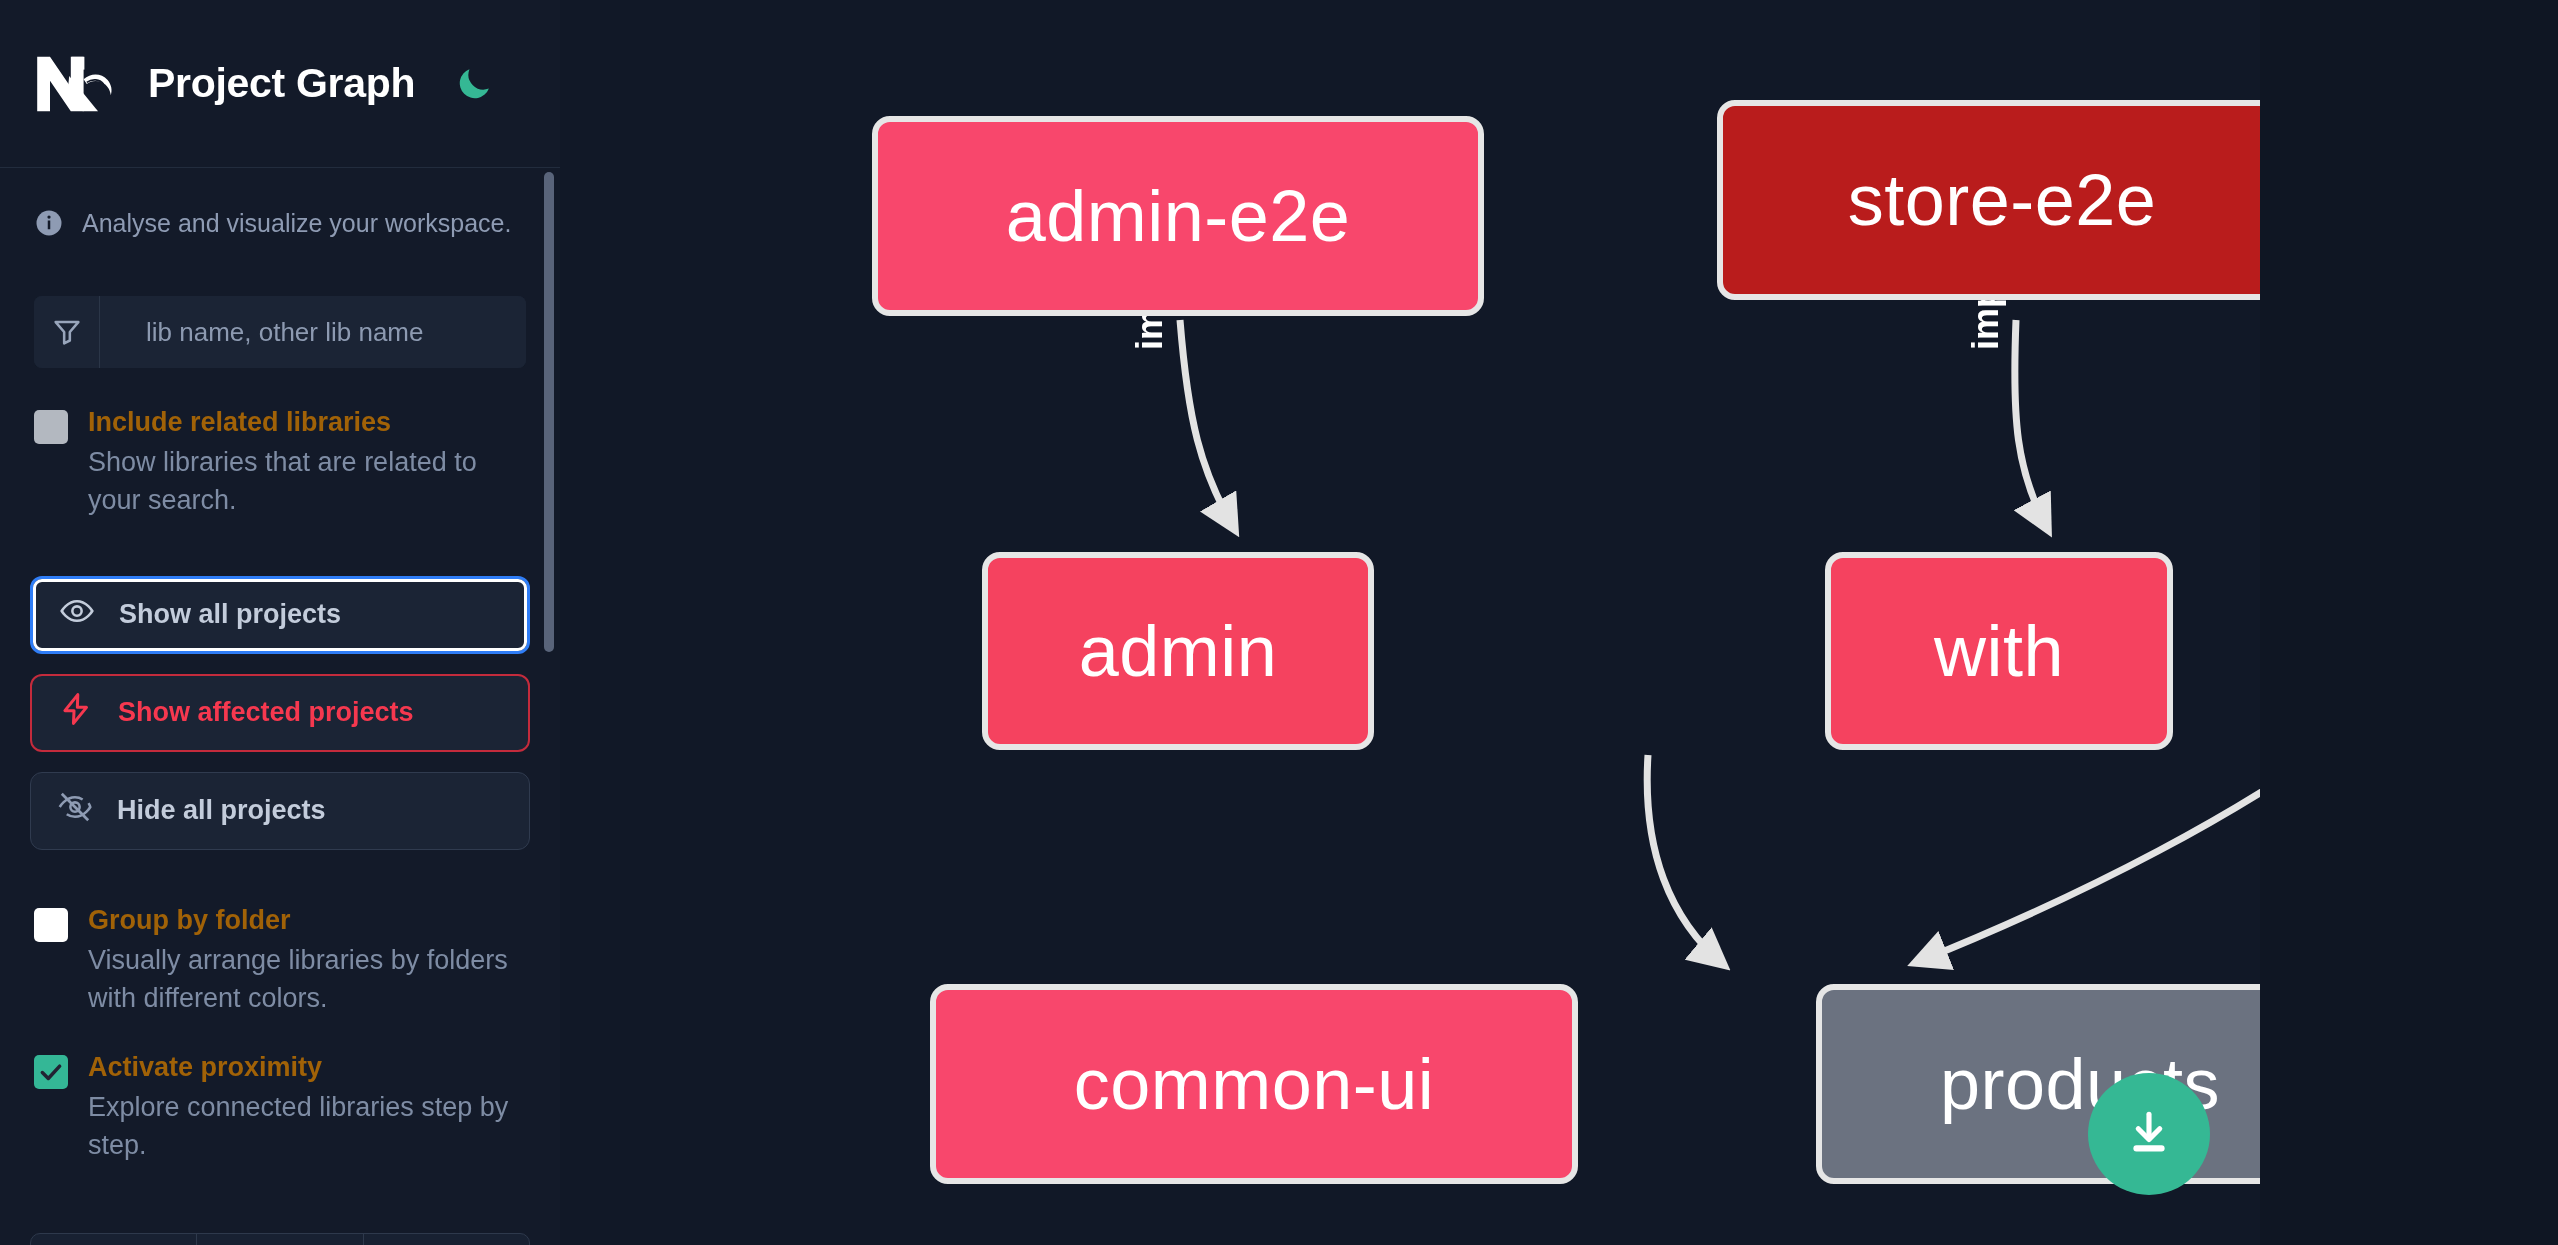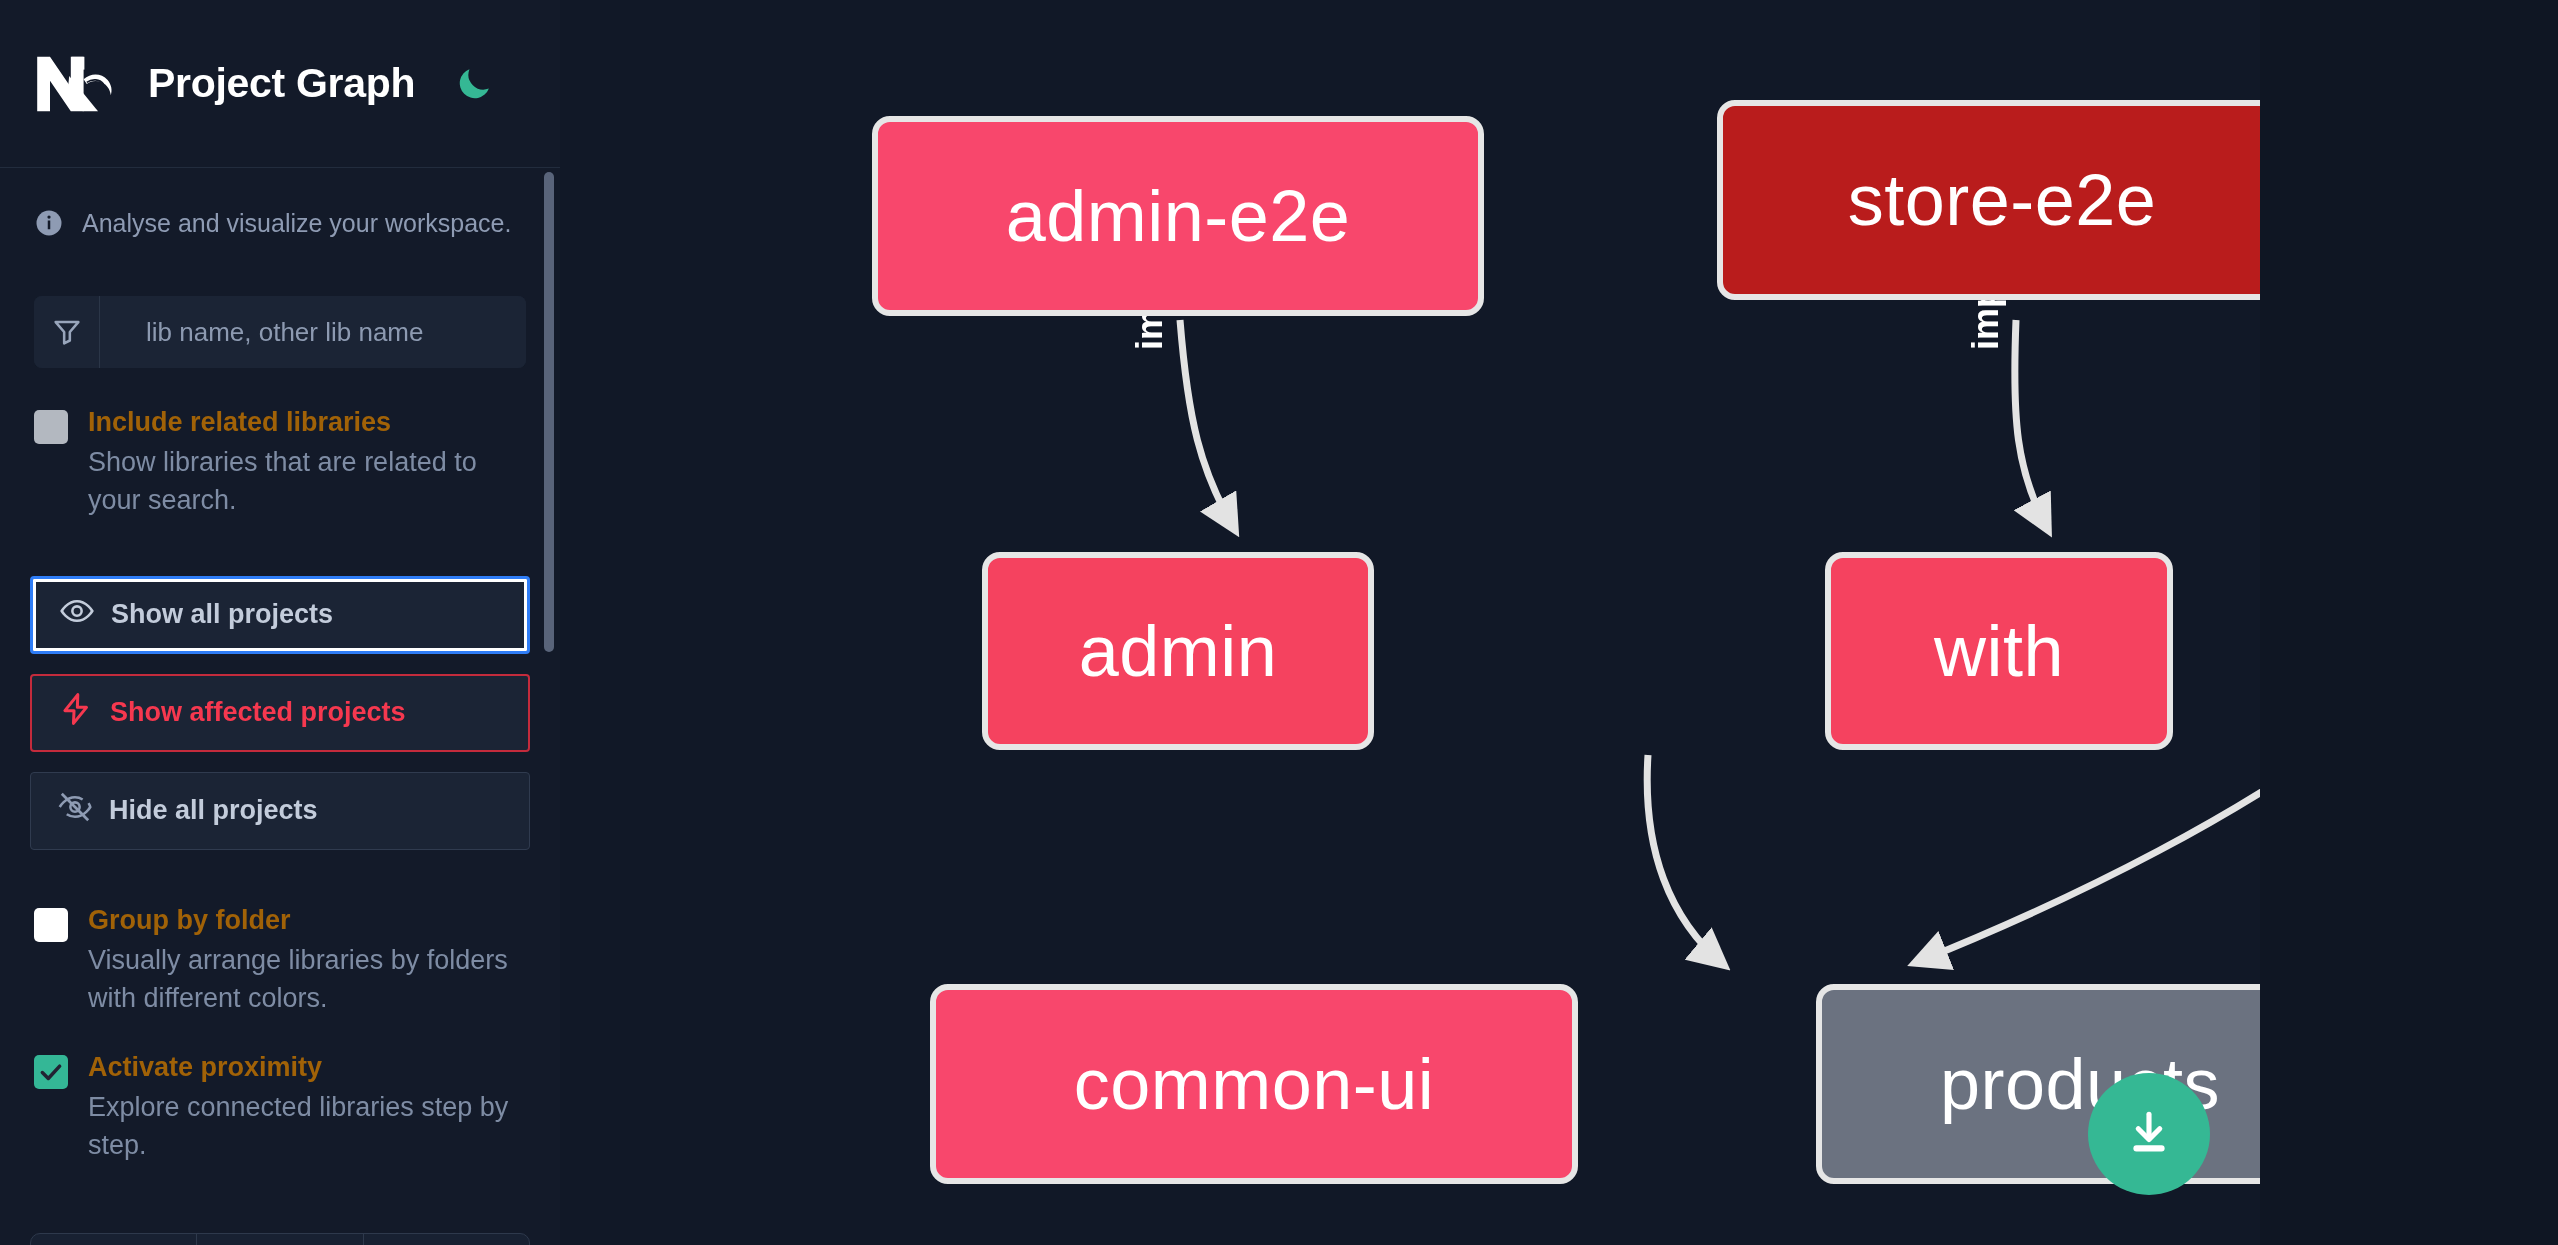--- a/index.html
+++ b/index.html
@@ -108,25 +108,25 @@
     font-size: 27px;
     font-weight: 400;
     line-height: 1.42;
     margin-top: 4px;
     max-width: 450px;
   }
 
   .btn-stack { margin: 56px 30px 0 30px; display: flex; flex-direction: column; gap: 20px; }
   .gbtn {
     height: 78px;
-    border-radius: 4px;
+    border-radius: 12px;
     background: #1b2435;
     display: flex; align-items: center;
     padding: 0 26px;
-    gap: 16px;
+    gap: 24px;
     cursor: pointer;
     font-size: 27px;
     font-weight: 700;
     border: 1px solid #303b4f;
     color: #c3ccdb;
   }
   .gbtn.focus-ring {
     border: 3px solid #2f7df6;
     outline: 3px solid #ffffff;
     outline-offset: -6px;

